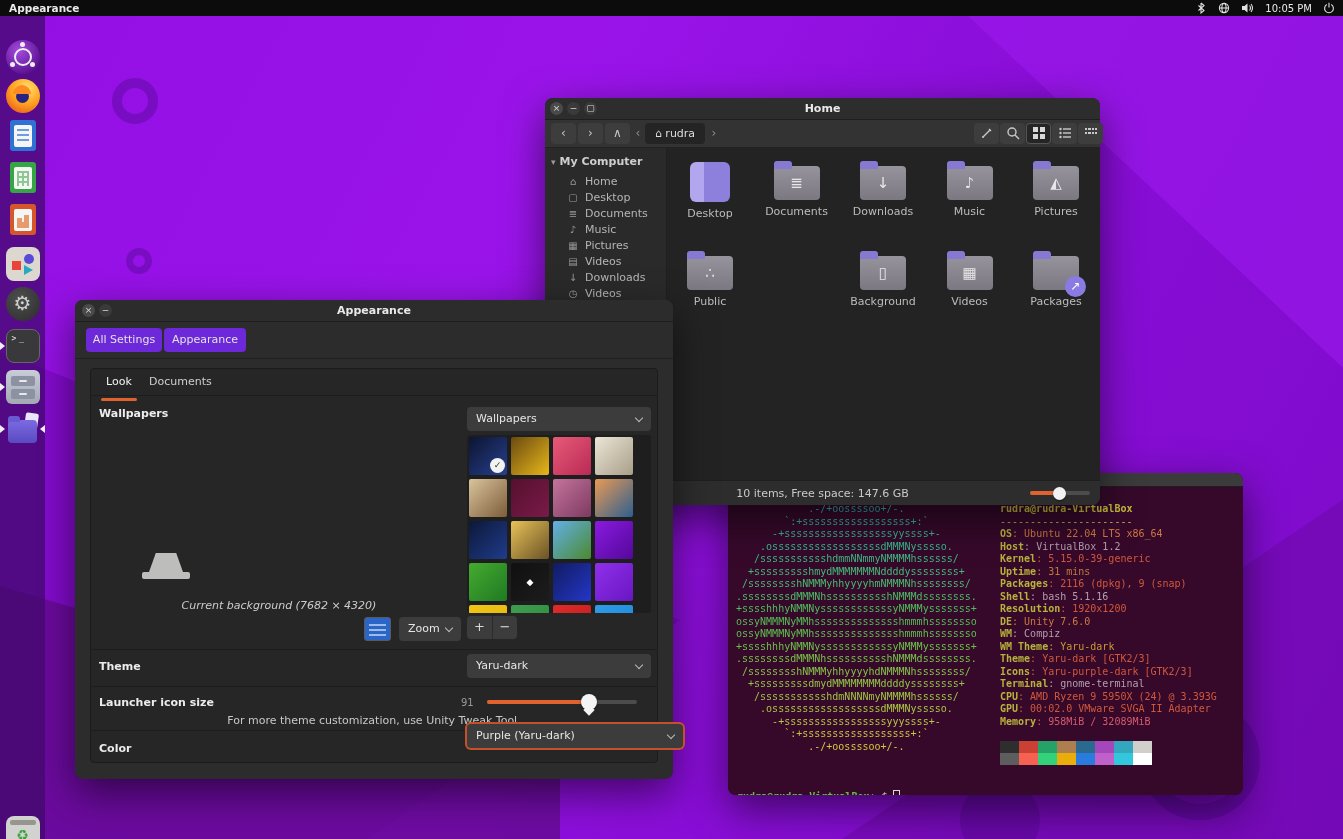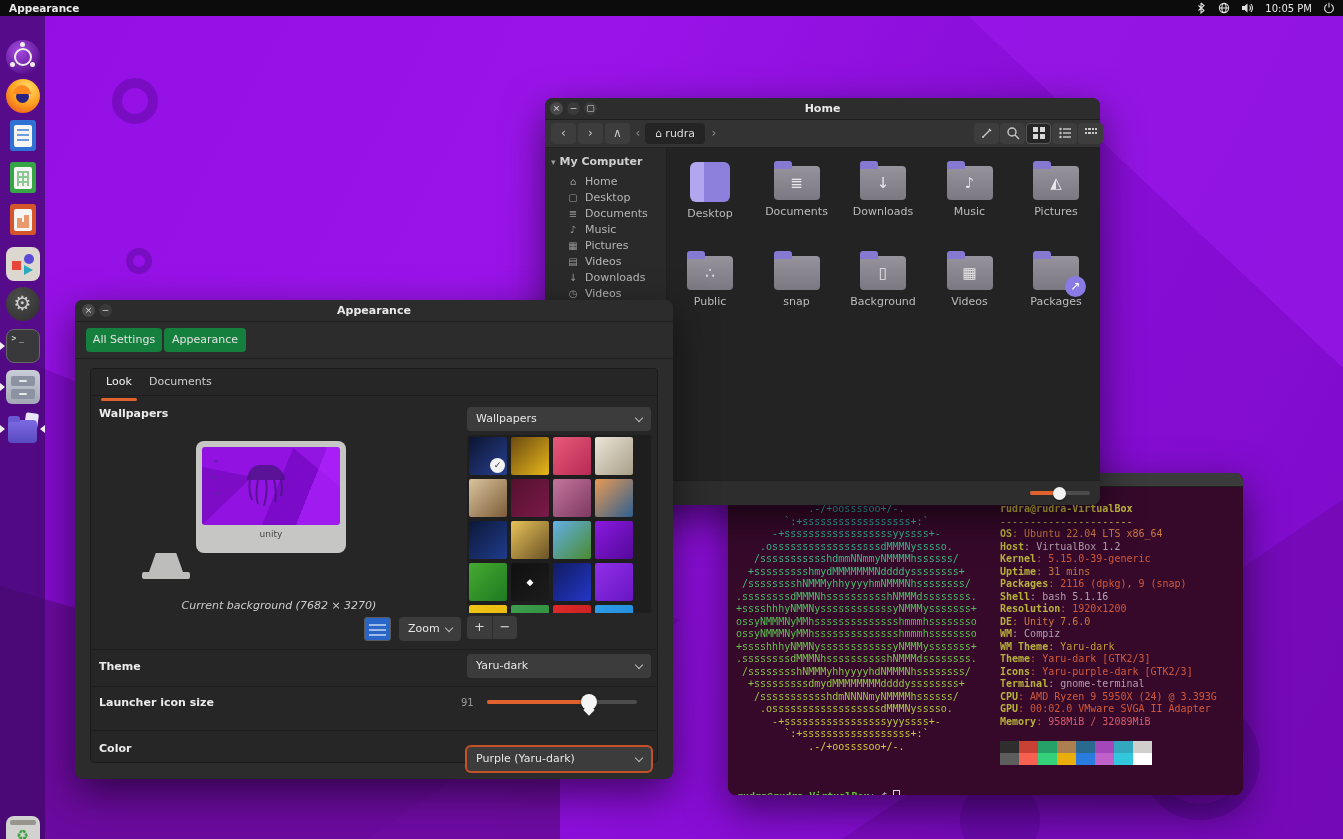--- a/index.html
+++ b/index.html
@@ -90,21 +90,21 @@
   #fm-status { position:absolute; left:0; right:0; bottom:0; height:25px; background:#2d2d2d; border-top:1px solid #1f1f1f; border-radius:0 0 8px 8px; }
   #fm-status .txt { position:absolute; left:0; right:0; top:6px; text-align:center; font-size:11px; color:#c9c9c9; }
   .slider-track { position:absolute; height:4px; border-radius:2px; background:#4c4c4c; }
   .slider-fill { position:absolute; height:4px; border-radius:2px; background:#e0622e; }
   .slider-knob { position:absolute; width:13px; height:13px; border-radius:50%; background:#f2f2f2; box-shadow:0 1px 2px rgba(0,0,0,.5); }
 
   
   #ap { left:75px; top:300px; width:598px; height:479px; background:#2c2c2c; z-index:30; }
   #ap .titlebar { height:22px; background:#2c2c2c; }
   #ap .title { top:4px; }
-  .navbtn { position:absolute; top:28px; height:24px; background:#15803d; border-radius:4px; color:#e2e2e2; font-size:11px; line-height:24px; text-align:center; }
+  .navbtn { position:absolute; top:28px; height:24px; background:#6d28d9; border-radius:4px; color:#e2e2e2; font-size:11px; line-height:24px; text-align:center; }
   #ap-sep { position:absolute; left:0; right:0; top:58px; height:1px; background:#202020; }
   #ap-panel { position:absolute; left:15px; top:68px; width:568px; height:395px; background:#262626; border:1px solid #1b1b1b; border-radius:4px; }
   .tab { position:absolute; top:6px; height:20px; font-size:11px; color:#cfcfcf; text-align:center; }
   .tab.on { color:#f2f2f2; }
   .tab.on::after { content:""; position:absolute; left:0; right:0; bottom:-6px; height:3px; background:#e0622e; border-radius:2px; }
   #ap-tabsep { position:absolute; left:0; right:0; top:26px; height:1px; background:#1d1d1d; }
   .seclabel { position:absolute; font-size:11px; font-weight:bold; color:#ececec; }
   .divider { position:absolute; left:0; right:0; height:1px; background:#1d1d1d; }
   .dd { position:absolute; height:24px; background:#3c3c3c; border-radius:4px; color:#e6e6e6; font-size:11px; line-height:24px; padding-left:9px; }
   .dd .chev, .chev-shape { position:absolute; right:9px; top:8px; width:6px; height:6px; border-right:1.5px solid #bbb; border-bottom:1.5px solid #bbb; transform:rotate(45deg); }
@@ -314,44 +314,41 @@
           <div class="g">◭</div>
         </div>
         <div class="flabel">Pictures</div>
       </div>
       <div class="fcell" style="left: 0px; top: 102px;">
         <div class="folder">
           <div class="g">∴</div>
         </div>
         <div class="flabel">Public</div>
       </div>
-      <div class="fcell" style="left: 86.5px; top: 102px;">
-        <div class="folder"></div>
-        <div class="flabel">snap</div>
-      </div>
       <div class="fcell" style="left: 173px; top: 102px;">
         <div class="folder">
           <div class="g">▯</div>
         </div>
         <div class="flabel">Background</div>
       </div>
       <div class="fcell" style="left: 259.5px; top: 102px;">
         <div class="folder">
           <div class="g">▦</div>
         </div>
         <div class="flabel">Videos</div>
       </div>
       <div class="fcell" style="left: 346px; top: 102px;">
         <div class="folder">
           <div class="exbadge">↗</div>
         </div>
         <div class="flabel">Packages</div>
       </div>
     </div>
   <div id="fm-status">
+    <div class="txt">10 items, Free space: 147.6 GB</div>
     <div class="slider-track" style="left:485px;top:10px;width:60px"></div>
     <div class="slider-fill" style="left:485px;top:10px;width:27px"></div>
     <div class="slider-knob" style="left:508px;top:6px"></div>
   </div>
 </div>
 
 <div class="win" id="ap">
   <div class="titlebar">
     <div class="wbtn" style="left:7px;top:4px">×</div>
     <div class="wbtn dim" style="left:24px;top:4px">−</div>
@@ -360,41 +357,23 @@
   <div class="navbtn" style="left:11px;width:76px">All Settings</div>
   <div class="navbtn" style="left:89px;width:82px">Appearance</div>
   <div id="ap-sep"></div>
   <div id="ap-panel">
     <div class="tab on" style="left:10px;width:36px">Look</div>
     <div class="tab" style="left:58px;width:50px">Documents</div>
     <div id="ap-tabsep"></div>
 
     <div class="seclabel" style="left:8px;top:38px">Wallpapers</div>
 
-    <div id="monitor">
-      <div id="mscreen">
-        <svg width="138" height="78" viewBox="0 0 138 78">
-          <polygon points="0,78 50,30 0,20" fill="#6e08b4" opacity=".6"></polygon>
-          <polygon points="138,0 90,0 138,40" fill="#b223ff" opacity=".45"></polygon>
-          <g fill="#47157e" opacity=".75">
-            <path d="M58 18 C50 18 45 26 45 33 L83 33 C83 26 76 18 68 18 Z"></path>
-            <path d="M48 33 q-2 10 2 20 M56 33 q-3 14 0 24 M64 33 q2 12 -2 26 M72 33 q3 10 1 22 M79 33 q2 8 0 16" stroke="#47157e" stroke-width="2" fill="none"></path>
-          </g>
-          <g fill="#5a28a0" opacity=".8">
-              <circle cx="14" cy="14" r="1.6"></circle>
-              <circle cx="12" cy="30" r="1.6"></circle>
-              <circle cx="15" cy="46" r="1.6"></circle>
-            </g>
-        </svg>
-      </div>
-      <div id="munity">unity</div>
-    </div>
     <div id="mstand"></div>
     <div id="mbase"></div>
-    <div id="ap-caption">Current background (7682 × 3270)</div>
+    <div id="ap-caption">Current background (7682 × 4320)</div>
 
     <div id="bluebtn"></div>
     <div class="dd" style="left:308px;top:248px;width:62px"><span>Zoom</span><span class="chev"></span></div>
 
     <div class="dd" style="left:376px;top:38px;width:184px"><span>Wallpapers</span><span class="chev"></span></div>
     <div id="wp-grid">
         <div class="thumb" style="left: 2px; top: 2px; background: linear-gradient(135deg, rgb(12, 20, 48), rgb(39, 64, 143));">
           <div class="selbadge">✓</div>
         </div>
         <div class="thumb" style="left: 44px; top: 2px; background: linear-gradient(135deg, rgb(106, 74, 16), rgb(232, 184, 26));"></div>
@@ -425,24 +404,25 @@
     <div class="divider" style="top:280px"></div>
     <div class="seclabel" style="left:8px;top:291px">Theme</div>
     <div class="dd" style="left:376px;top:285px;width:184px"><span>Yaru-dark</span><span class="chev"></span></div>
 
     <div class="divider" style="top:317px"></div>
     <div class="seclabel" style="left:8px;top:327px">Launcher icon size</div>
     <div class="smallval" style="left:370px;top:328px">91</div>
     <div class="slider-track" style="left:396px;top:331px;width:150px"></div>
     <div class="slider-fill" style="left:396px;top:331px;width:102px"></div>
     <div class="pin" style="left:490px;top:325px"></div>
+    <div id="ap-note">For more theme customization, use Unity Tweak Tool.</div>
 
     <div class="divider" style="top:361px"></div>
     <div class="seclabel" style="left:8px;top:373px">Color</div>
-    <div class="dd accent" style="left:376px;top:378px;width:184px"><span>Purple (Yaru-dark)</span><span class="chev"></span></div>
+    <div class="dd accent" style="left:376px;top:355px;width:216px"><span>Purple (Yaru-dark)</span><span class="chev"></span></div>
   </div>
 </div>
 
 <div id="launcher">
   <div class="l-item" style="top:22px">
       <div class="tile li-ubuntu">
         <span class="dot"></span>
       </div>
     </div>
   <div class="l-item" style="top:61px">

